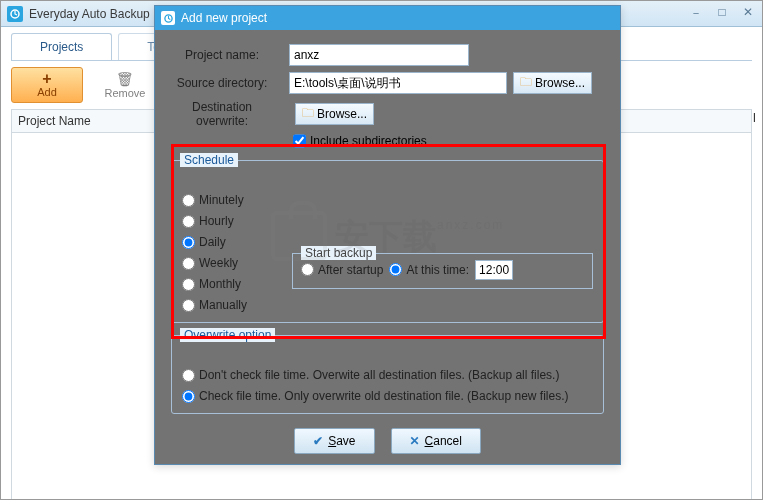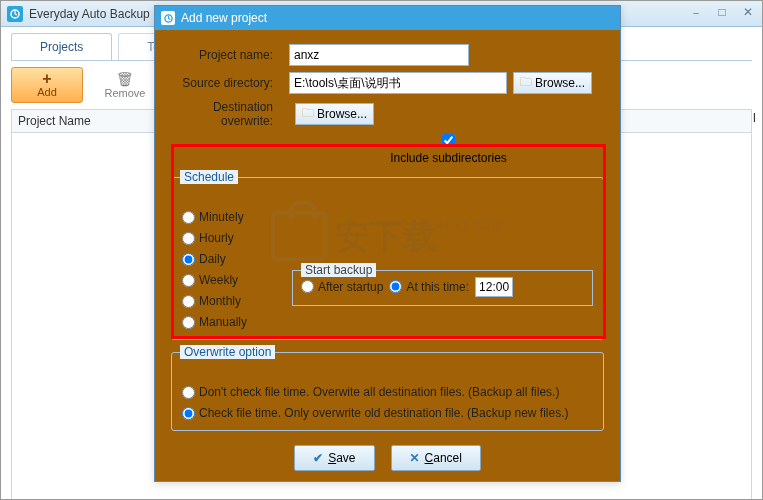--- a/index.html
+++ b/index.html
@@ -20,34 +20,34 @@
 .tool-btn { width: 72px; text-align: center; padding: 4px 0; cursor: pointer; }
 .tool-add { background: linear-gradient(#ffe0a0, #ffb050); border: 1px solid #e09030; border-radius: 3px; color: #8a4000; }
 .tool-add .plus { font-size: 16px; font-weight: bold; color: #8a4000; line-height: 14px; }
 .tool-btn .lbl { font-size: 11px; }
 .tool-remove { color: #808080; margin-left: 6px; }
 .tool-remove .trash { font-size: 14px; }
 .table-head { border: 1px solid #d0d8e0; background: #f5f9fc; padding: 4px 6px; margin-top: 6px; display: flex; }
 .table-head .col { color: #333; }
 .table-body { border: 1px solid #d0d8e0; border-top: none; height: 380px; background: #fff; }
 
-.modal { position: absolute; left: 153px; top: 4px; width: 467px; background: #a16207; border: 1px solid #5a8ab0; box-shadow: 0 2px 8px rgba(0,0,0,0.15); }
+.modal { position: absolute; left: 153px; top: 4px; width: 467px; background: #737373; border: 1px solid #5a8ab0; box-shadow: 0 2px 8px rgba(0,0,0,0.15); }
 .modal-titlebar { height: 24px; background: #3ba4e0; display: flex; align-items: center; padding: 0 6px; color: #fff; }
 .modal-titlebar .app-icon { width: 14px; height: 14px; background: #fff; border-radius: 2px; margin-right: 6px; display: inline-flex; align-items: center; justify-content: center; }
 .modal-titlebar .app-icon svg { width: 9px; height: 9px; }
 
 .modal-body { padding: 14px 16px 10px 16px; }
 .form-row { display: flex; align-items: center; margin-bottom: 6px; }
-.form-row .flabel { width: 118px; text-align: right; padding-right: 16px; color: #222; }
+.form-row .flabel { width: 118px; text-align: center; padding-right: 16px; color: #222; }
 .form-row input[type=text] { border: 1px solid #9ab5cc; padding: 3px 4px; background: #fff; height: 22px; }
 .name-input { width: 180px; }
 .dir-input { width: 218px; }
 .browse-btn { margin-left: 6px; border: 1px solid #9ab5cc; background: linear-gradient(#f5fbff,#d8e8f5); padding: 2px 6px; cursor: pointer; display: inline-flex; align-items: center; gap: 3px; height: 22px; }
 .browse-btn .folder-icon { color: #e0a040; }
-.chk-row { margin-left: 122px; display: flex; align-items: center; gap: 4px; flex-direction: column; }
+.chk-row { margin-left: 122px; display: flex; gap: 4px; }
 
 .highlight-box { border: 3px solid #ff0000; position: absolute; left: 170px; top: 143px; width: 435px; height: 195px; pointer-events: none; z-index: 50; }
 
 .fieldset { border: 1px solid #a8c0d8; border-radius: 3px; margin-top: 12px; padding: 8px 10px 10px 10px; position: relative; }
 .fieldset .legend { position: absolute; top: -8px; left: 8px; background: #e8f2fb; padding: 0 4px; color: #1a5a9a; }
 .radio-col { display: flex; flex-direction: column; gap: 7px; margin-top: 24px; }
 .radio-row { display: flex; align-items: center; gap: 4px; color: #222; }
 .radio-row input { margin: 0; }
 .schedule-wrap { display: flex; }
 .schedule-left { width: 110px; }

